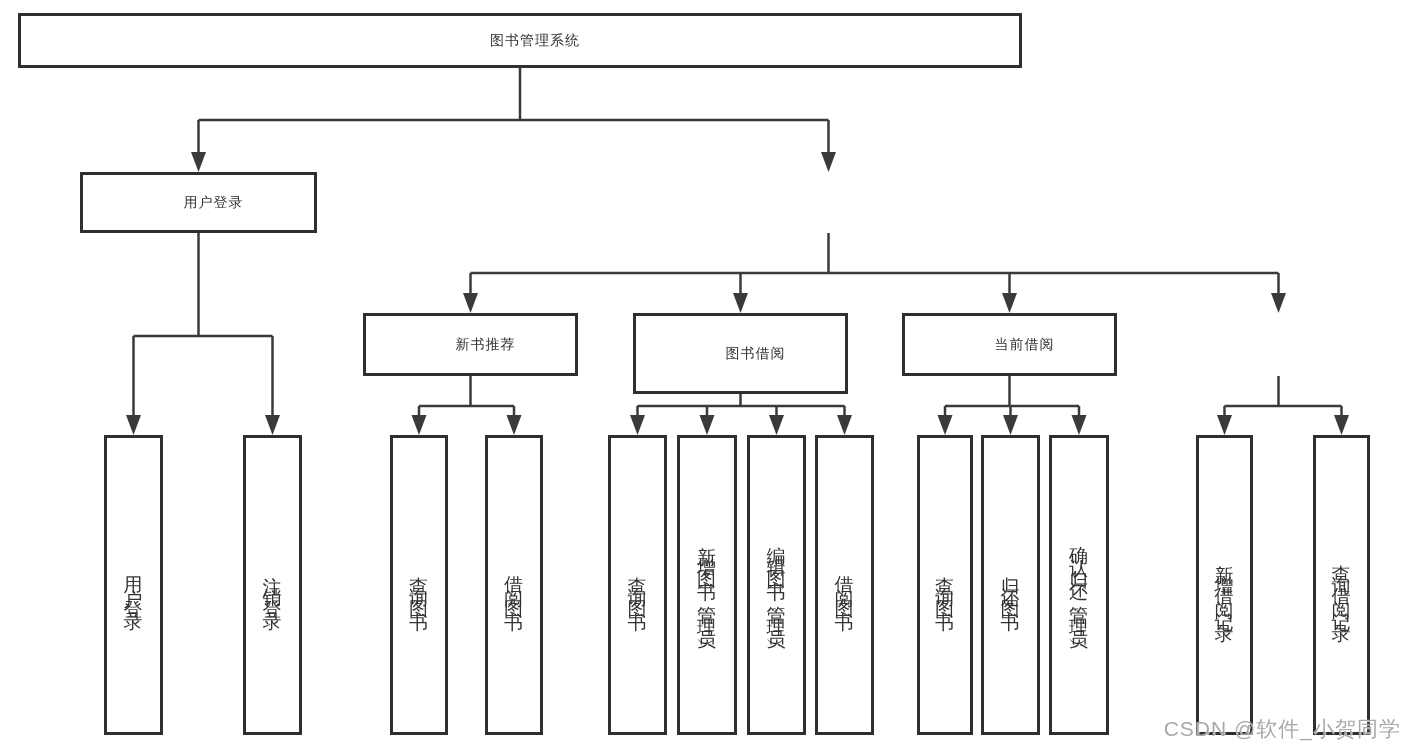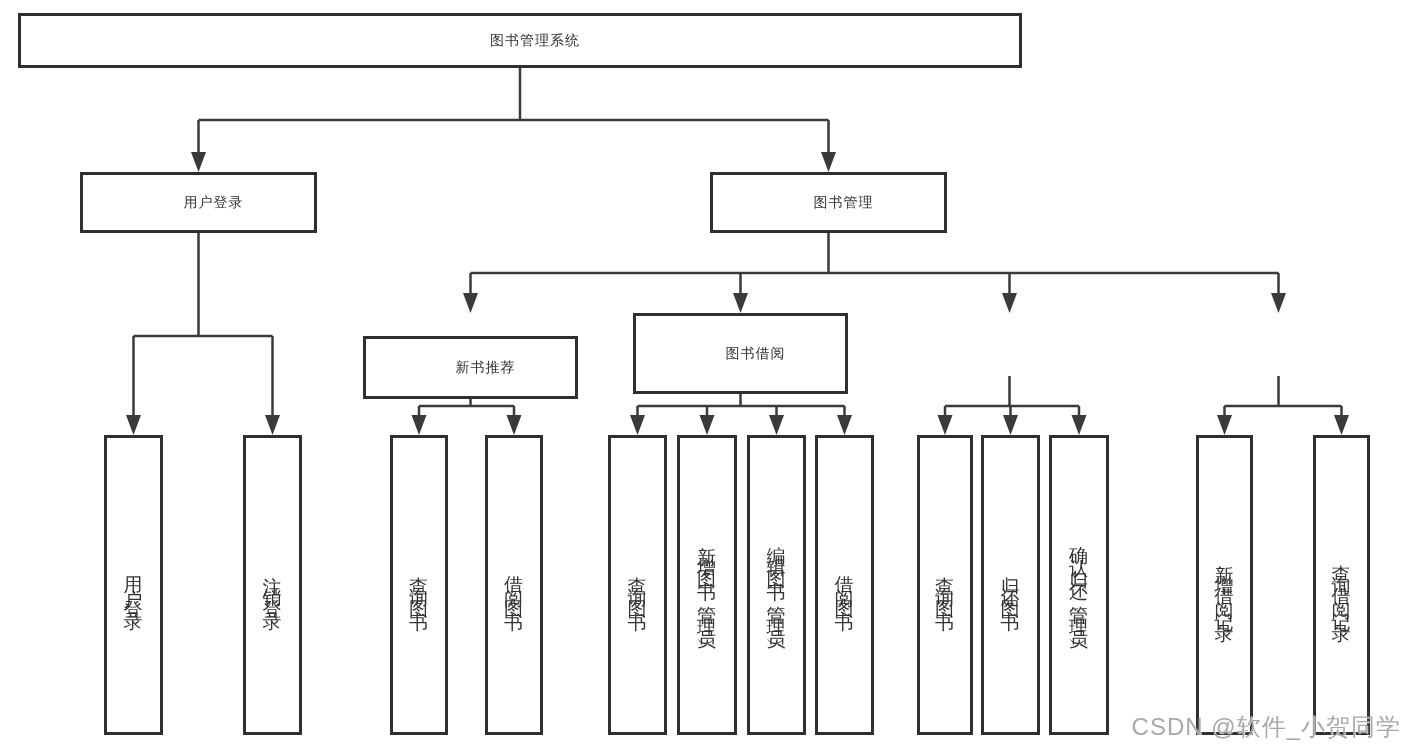--- a/index.html
+++ b/index.html
@@ -45,21 +45,21 @@
     font-size: 19px;
     color: #333333;
     letter-spacing: 12px;
     line-height: 1;
     white-space: nowrap;
   }
   .watermark {
     position: absolute;
     right: 4px;
     bottom: 4px;
-    font-size: 24px;
+    font-size: 21px;
     color: #a8a8a8;
     letter-spacing: 1px;
     text-shadow: 1px 1px 1px rgba(255,255,255,0.8);
   }
 </style>
 </head>
 <body>
 
 <div id="stage">
 
@@ -102,24 +102,24 @@
       <path d="M1010.5 435 l-7.5 -20 h15 z"></path>
       <path d="M1079 435 l-7.5 -20 h15 z"></path>
       <path d="M1224.5 435 l-7.5 -20 h15 z"></path>
       <path d="M1341.5 435 l-7.5 -20 h15 z"></path>
     </g>
   </svg>
 
   <div class="hbox" style="left:18px; top:13px; width:1004px; height:55px;">图书管理系统</div>
 
   <div class="hbox" style="left:80px; top:172px; width:237px; height:61px;">用户登录</div>
-  <div class="hbox" style="left:710px; top:172px; width:237px; height:61px;">图书管理</div>
 
-  <div class="hbox" style="left:363px; top:313px; width:215px; height:63px;margin-top:23px;">新书推荐</div>
+  <div class="hbox" style="left:363px; top:313px; width:215px; height:63px;">新书推荐</div>
   <div class="hbox" style="left:633px; top:313px; width:215px; height:81px;">图书借阅</div>
+  <div class="hbox" style="left:902px; top:313px; width:215px; height:63px;">当前借阅</div>
 
   <div class="vbox" style="left:104px; width:59px;">用户登录</div>
   <div class="vbox" style="left:243px; width:59px;">注销登录</div>
 
   <div class="vbox" style="left:390px; width:58px;">查询图书</div>
   <div class="vbox" style="left:485px; width:58px;">借阅图书</div>
 
   <div class="vbox" style="left:608px; width:59px;">查询图书</div>
   <div class="vbox" style="left:677px; width:60px;">新增图书（管理员）</div>
   <div class="vbox" style="left:747px; width:59px;">编辑图书（管理员）</div>

